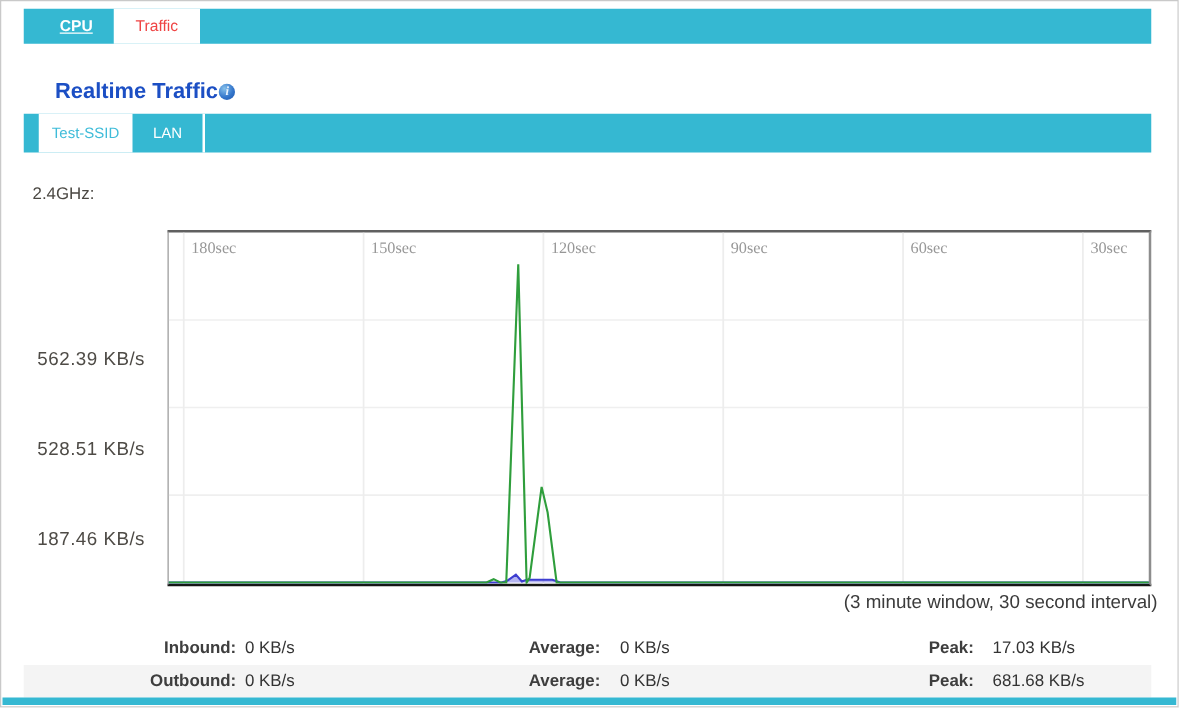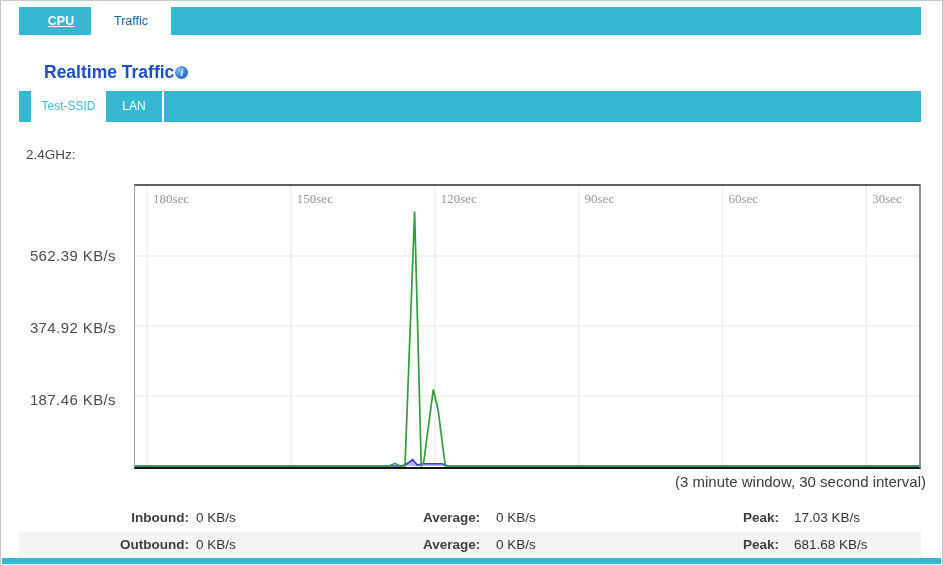--- a/index.html
+++ b/index.html
@@ -4,40 +4,40 @@
 <style>
   html,body{margin:0;padding:0;background:#e9e9e9;font-family:"Liberation Sans",sans-serif;}
   .page{position:relative;width:943px;height:566px;background:#fff;border:1px solid #c9c9c9;
         box-sizing:border-box;overflow:hidden;}
 
   
   .top-tab-bar{position:absolute;left:18px;top:6px;width:902px;height:28px;background:#35b8d2;}
   .top-tab{position:absolute;top:0;height:28px;line-height:28px;text-align:center;
            font-size:12.5px;cursor:pointer;}
   .top-tab.cpu{left:12px;width:60px;color:#ffffff;font-weight:bold;text-decoration:underline;}
-  .top-tab.traffic{left:72px;width:80px;background:#ffffff;color:#0369a1;}
+  .top-tab.traffic{left:72px;width:69px;background:#ffffff;color:#ef4444;}
 
   
   .heading{position:absolute;left:43px;top:61px;font-size:17.5px;font-weight:bold;color:#1c4fc4;}
   .info-ball{display:inline-block;width:13px;height:13px;margin-left:1px;border-radius:50%;
              background:radial-gradient(circle at 35% 30%, #86c0ea 0%, #3577cc 55%, #1b54ac 100%);
              color:#eaf3ff;font-family:"Liberation Serif",serif;font-style:italic;font-weight:bold;
              font-size:10px;line-height:13px;text-align:center;vertical-align:2px;cursor:pointer;}
 
   
   .sub-tab-bar{position:absolute;left:18px;top:90px;width:902px;height:31px;background:#35b8d2;}
   .sub-tab{position:absolute;top:0;height:31px;line-height:31px;text-align:center;
            font-size:12px;cursor:pointer;box-sizing:border-box;}
   .sub-tab.ssid{left:12px;width:75px;background:#ffffff;color:#3fbcd9;}
   .sub-tab.lan{left:87px;width:58px;color:#ffffff;border-right:2px solid #ffffff;}
 
   
   .band-label{position:absolute;left:25px;top:146px;font-size:13.5px;color:#4b4843;}
   .ylabel{position:absolute;left:0;width:115px;text-align:right;font-size:15px;
-          color:#4e4b46;letter-spacing:0.4px;}
+          color:#4e4b46;letter-spacing:0.4px;margin-top:32px;}
 
   
   .chart{position:absolute;left:133px;top:183px;width:787px;height:285px;box-sizing:border-box;
          background:#fff;border-top:2px solid #606060;border-left:1px solid #9a9a9a;
          border-right:2px solid #8d8d8d;border-bottom:2px solid #151515;}
   .chart svg{display:block;width:100%;height:100%;}
   .caption{position:absolute;right:16px;top:472px;font-size:15px;color:#3b3b3b;}
 
   
   .stat-row{position:absolute;left:18px;width:902px;height:26px;line-height:26px;font-size:13.5px;color:#333;}
@@ -69,21 +69,21 @@
   </div>
 
   <div class="sub-tab-bar">
     <div class="sub-tab ssid">Test-SSID</div>
     <div class="sub-tab lan">LAN</div>
   </div>
 
   <div class="band-label">2.4GHz:</div>
 
   <div class="ylabel" style="top:246px">562.39 KB/s</div>
-  <div class="ylabel" style="top:318px">374.92 KB/s</div>
+  <div class="ylabel" style="top:318px">528.51 KB/s</div>
   <div class="ylabel" style="top:390px">187.46 KB/s</div>
 
   <div class="chart">
     <svg id="chart-svg" viewBox="0 0 784 285" preserveAspectRatio="none">
         <line x1="0" y1="70.99905314396213" x2="784" y2="70.99905314396213" stroke="#efefef" stroke-width="1.4"></line>
         <line x1="0" y1="142.00189371207574" x2="784" y2="142.00189371207574" stroke="#efefef" stroke-width="1.4"></line>
         <line x1="0" y1="213.00094685603787" x2="784" y2="213.00094685603787" stroke="#efefef" stroke-width="1.4"></line>
         <line x1="11.995199999999999" y1="0" x2="11.995199999999999" y2="285" stroke="#ededed" stroke-width="1.4"></line>
         <text x="17.995199999999997" y="17" fill="#979797" font-size="13" font-family="Liberation Serif, serif">180sec</text>
         <line x1="155.85920000000002" y1="0" x2="155.85920000000002" y2="285" stroke="#ededed" stroke-width="1.4"></line>

